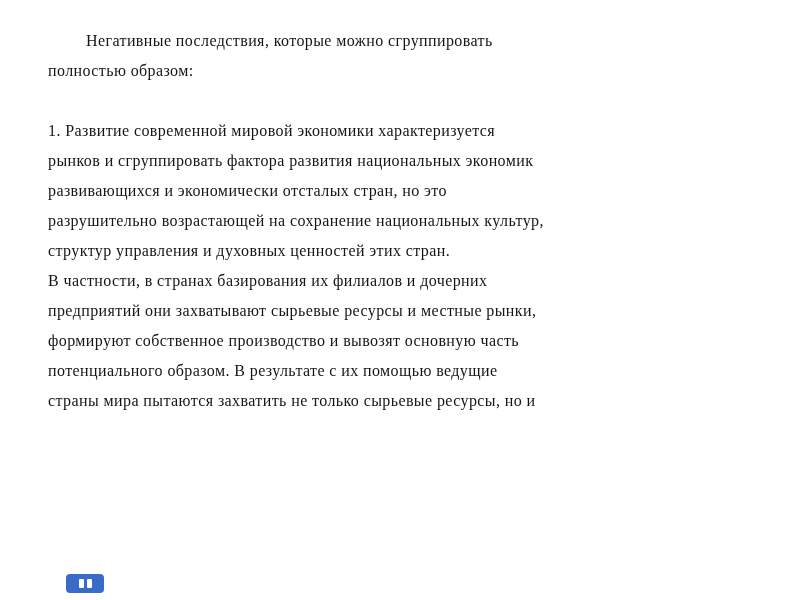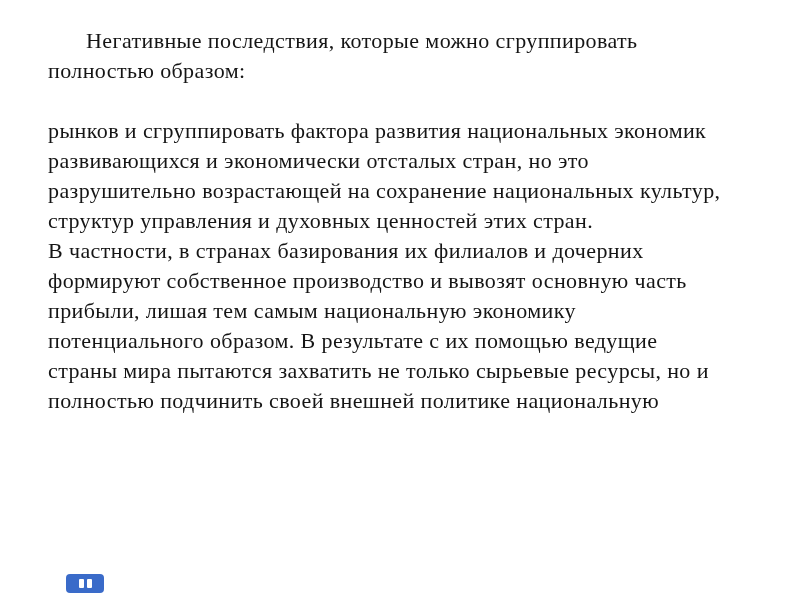--- a/index.html
+++ b/index.html
@@ -10,21 +10,21 @@
   }
   .slide {
     position: relative;
     width: 800px; height: 600px;
     background: #ffffff;
     overflow: hidden;
   }
   .textblock {
     position: absolute;
     left: 48px; top: 26px; right: 36px;
-    font-size: 22px;
+    font-size: 16px;
     line-height: 30px;
     letter-spacing: 0.4px;
     color: #151515;
   }
   .line {
     height: 30px;
     white-space: nowrap;
   }
   .line.indent { padding-left: 38px; }
   .para-body { margin-top: 30px; }
@@ -51,30 +51,30 @@
 <div class="slide">
 
   <div class="textblock">
 
     <div>
       <div class="line indent">Негативные последствия, которые можно сгруппировать</div>
       <div class="line">полностью образом:</div>
     </div>
 
     <div class="para-body">
+      <div class="line">1. Развитие современной мировой экономики характеризуется</div>
       <div class="line">рынков и сгруппировать фактора развития национальных экономик</div>
       <div class="line">развивающихся и экономически отсталых стран, но это</div>
       <div class="line">разрушительно возрастающей на сохранение национальных культур,</div>
       <div class="line">структур управления и духовных ценностей этих стран.</div>
       <div class="line">В частности, в странах базирования их филиалов и дочерних</div>
+      <div class="line">предприятий они захватывают сырьевые ресурсы и местные рынки,</div>
       <div class="line">формируют собственное производство и вывозят основную часть</div>
-      <div class="line">прибыли, лишая тем самым национальную экономику</div>
       <div class="line">потенциального образом. В результате с их помощью ведущие</div>
       <div class="line">страны мира пытаются захватить не только сырьевые ресурсы, но и</div>
-      <div class="line">полностью подчинить своей внешней политике национальную</div>
     </div>
 
   </div>
 
   <div class="watermark" style="background-color: rgb(58, 107, 201);">
     <span class="wm-dot"></span>
     <span class="wm-dot"></span>
   </div>
 
 </div>

